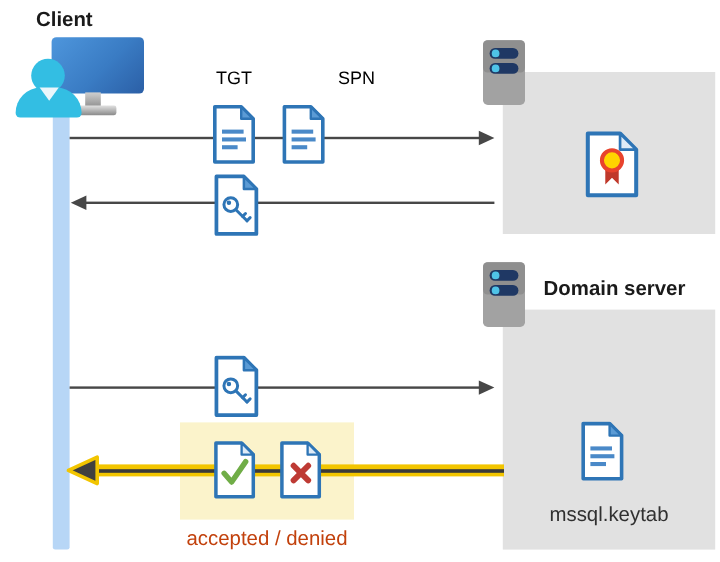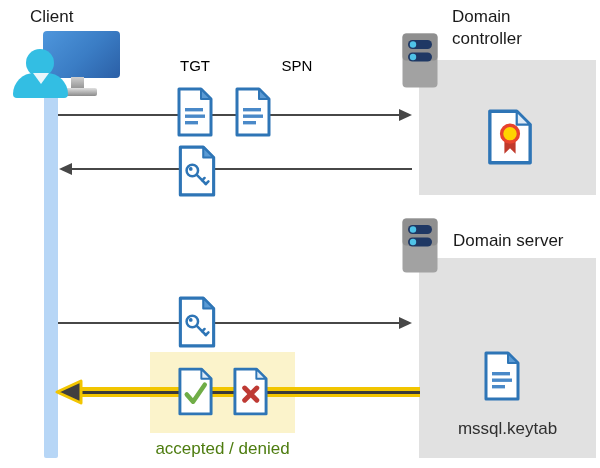--- a/index.html
+++ b/index.html
@@ -1,21 +1,21 @@
 <!DOCTYPE html>
 <html><head>
 <meta charset="utf-8">
 <style>
   html,body{margin:0;padding:0;}
   body{background:#ffffff;font-family:"Liberation Sans","DejaVu Sans",sans-serif;}
   #canvas{position:relative;width:600px;height:468px;background:#ffffff;overflow:hidden;}
   .abs{position:absolute;}
 
   
-  .h-title{font-size:17px;font-weight:normal;color:#1a1a1a;line-height:1.3;}
+  .h-title{font-size:17px;font-weight:bold;color:#1a1a1a;line-height:1.3;}
   .sm-label{font-size:15px;color:#000000;text-align:center;}
   .md-label{font-size:17px;color:#303030;text-align:center;}
 
   
   .graybox{background:#e1e1e1;z-index:0;}
 
   
   .lifeline{background:#b7d6f6;z-index:1;border-radius:2px;}
 
   
@@ -75,21 +75,20 @@
     <svg width="36" height="55" viewBox="0 0 36 55">
       <rect x="0.5" y="0.5" width="35" height="54" rx="4" fill="#a2a2a2"></rect>
       <rect x="0.5" y="0.5" width="35" height="27" rx="4" fill="#8f8f8f"></rect>
       <rect x="6" y="7" width="24" height="9" rx="4.5" fill="#1f3864"></rect>
       <circle cx="11" cy="11.5" r="3.2" fill="#4fc3e8"></circle>
       <rect x="6" y="19.5" width="24" height="9" rx="4.5" fill="#1f3864"></rect>
       <circle cx="11" cy="24" r="3.2" fill="#4fc3e8"></circle>
     </svg>
   </div>
 
-  <div class="abs h-title" style="left:452px;top:6px;width:130px;">Domain controller</div>
 
   <div class="abs icon" style="left:486px;top:109px;">
     <svg width="48" height="56" viewBox="0 0 42 50">
       <path d="M3 2 H27 L39 14 V48 H3 Z" fill="#ffffff" stroke="#2e75b6" stroke-width="3" stroke-linejoin="round"></path>
       <path d="M27 2 V14 H39 Z" fill="#deebf7" stroke="#2e75b6" stroke-width="2" stroke-linejoin="round"></path>
       <path d="M16 26 V40 L21 35 L26 40 V26 Z" fill="#c0392b"></path>
       <circle cx="21" cy="22" r="7.5" fill="#ffd400" stroke="#e8432d" stroke-width="3"></circle>
     </svg>
   </div>
 
@@ -208,15 +207,15 @@
     <svg width="37" height="49" viewBox="0 0 38 50">
       <path d="M3 2 H25 L35 12 V48 H3 Z" fill="#ffffff" stroke="#2e75b6" stroke-width="3" stroke-linejoin="round"></path>
       <path d="M25 2 V12 H35 Z" fill="#deebf7" stroke="#2e75b6" stroke-width="2" stroke-linejoin="round"></path>
       <g stroke="#be3a34" stroke-width="5" stroke-linecap="round">
         <path d="M13 21.5 L25.5 34"></path>
         <path d="M25.5 21.5 L13 34"></path>
       </g>
     </svg>
   </div>
 
-  <div class="abs md-label" style="left:140px;top:439px;width:165px;color:#4d7c0f;">accepted / denied</div>
+  <div class="abs md-label" style="left:140px;top:439px;width:165px;color:#c2410c;">accepted / denied</div>
 
 </div>
 
 </body></html>

